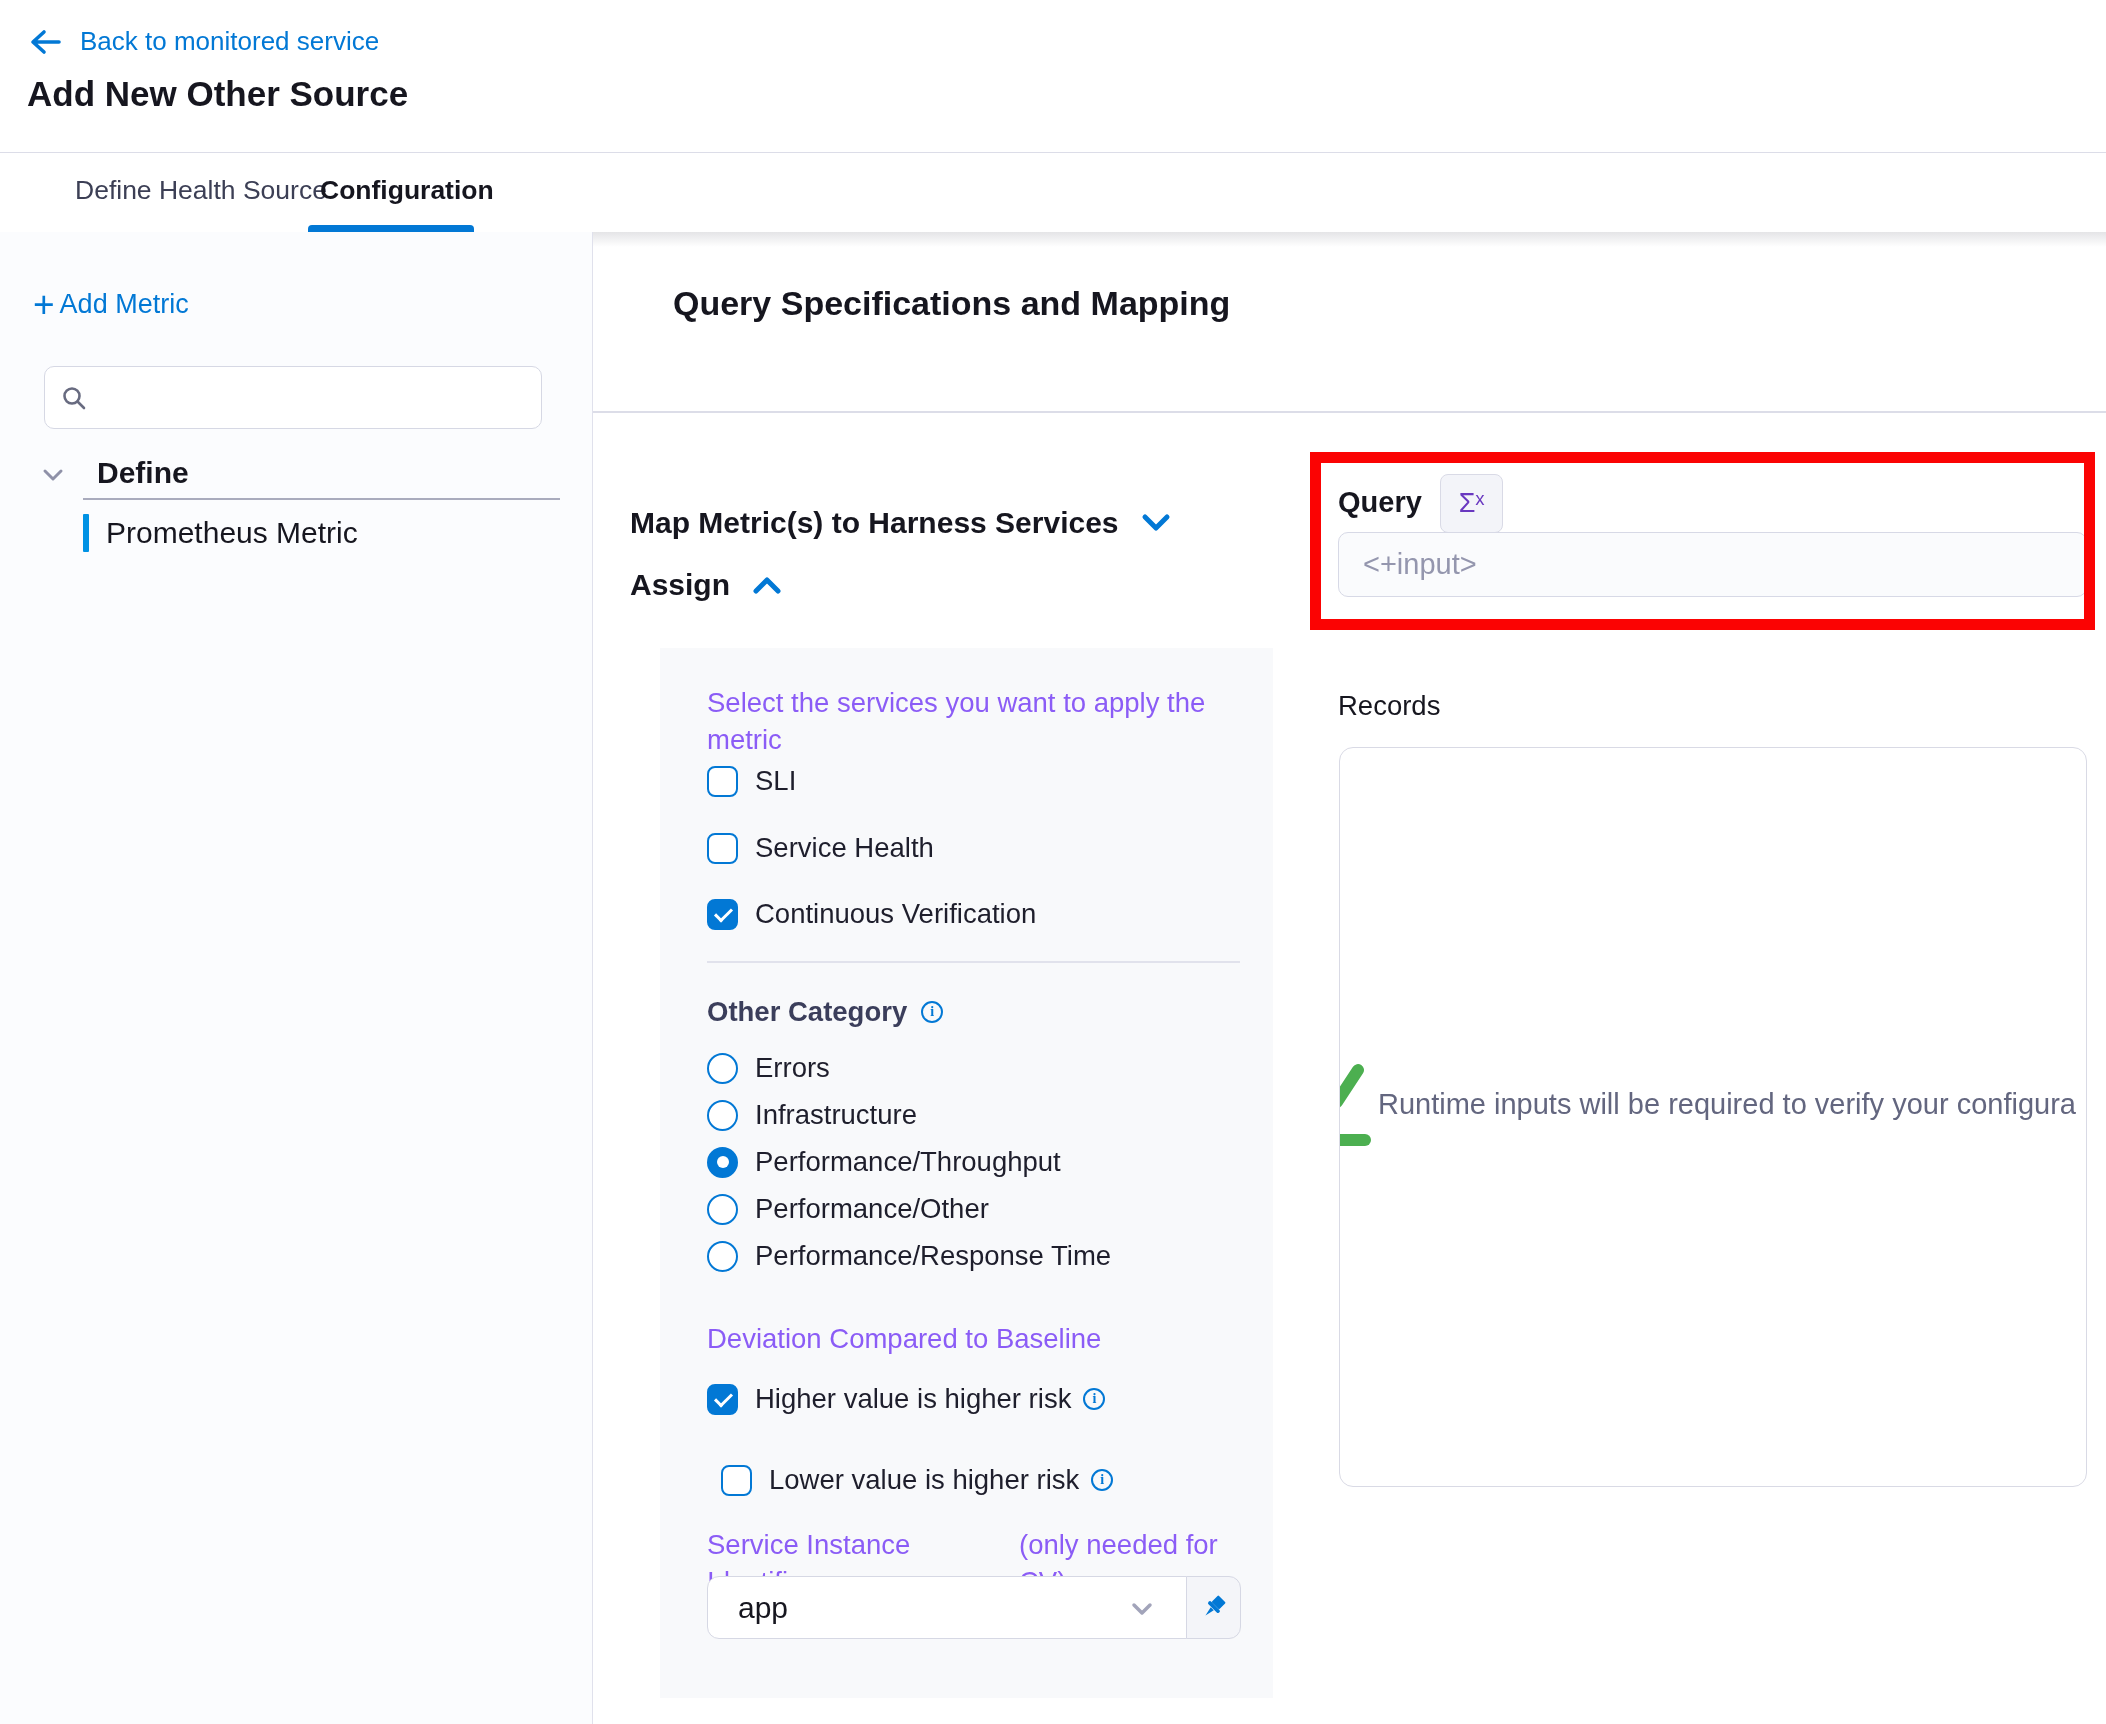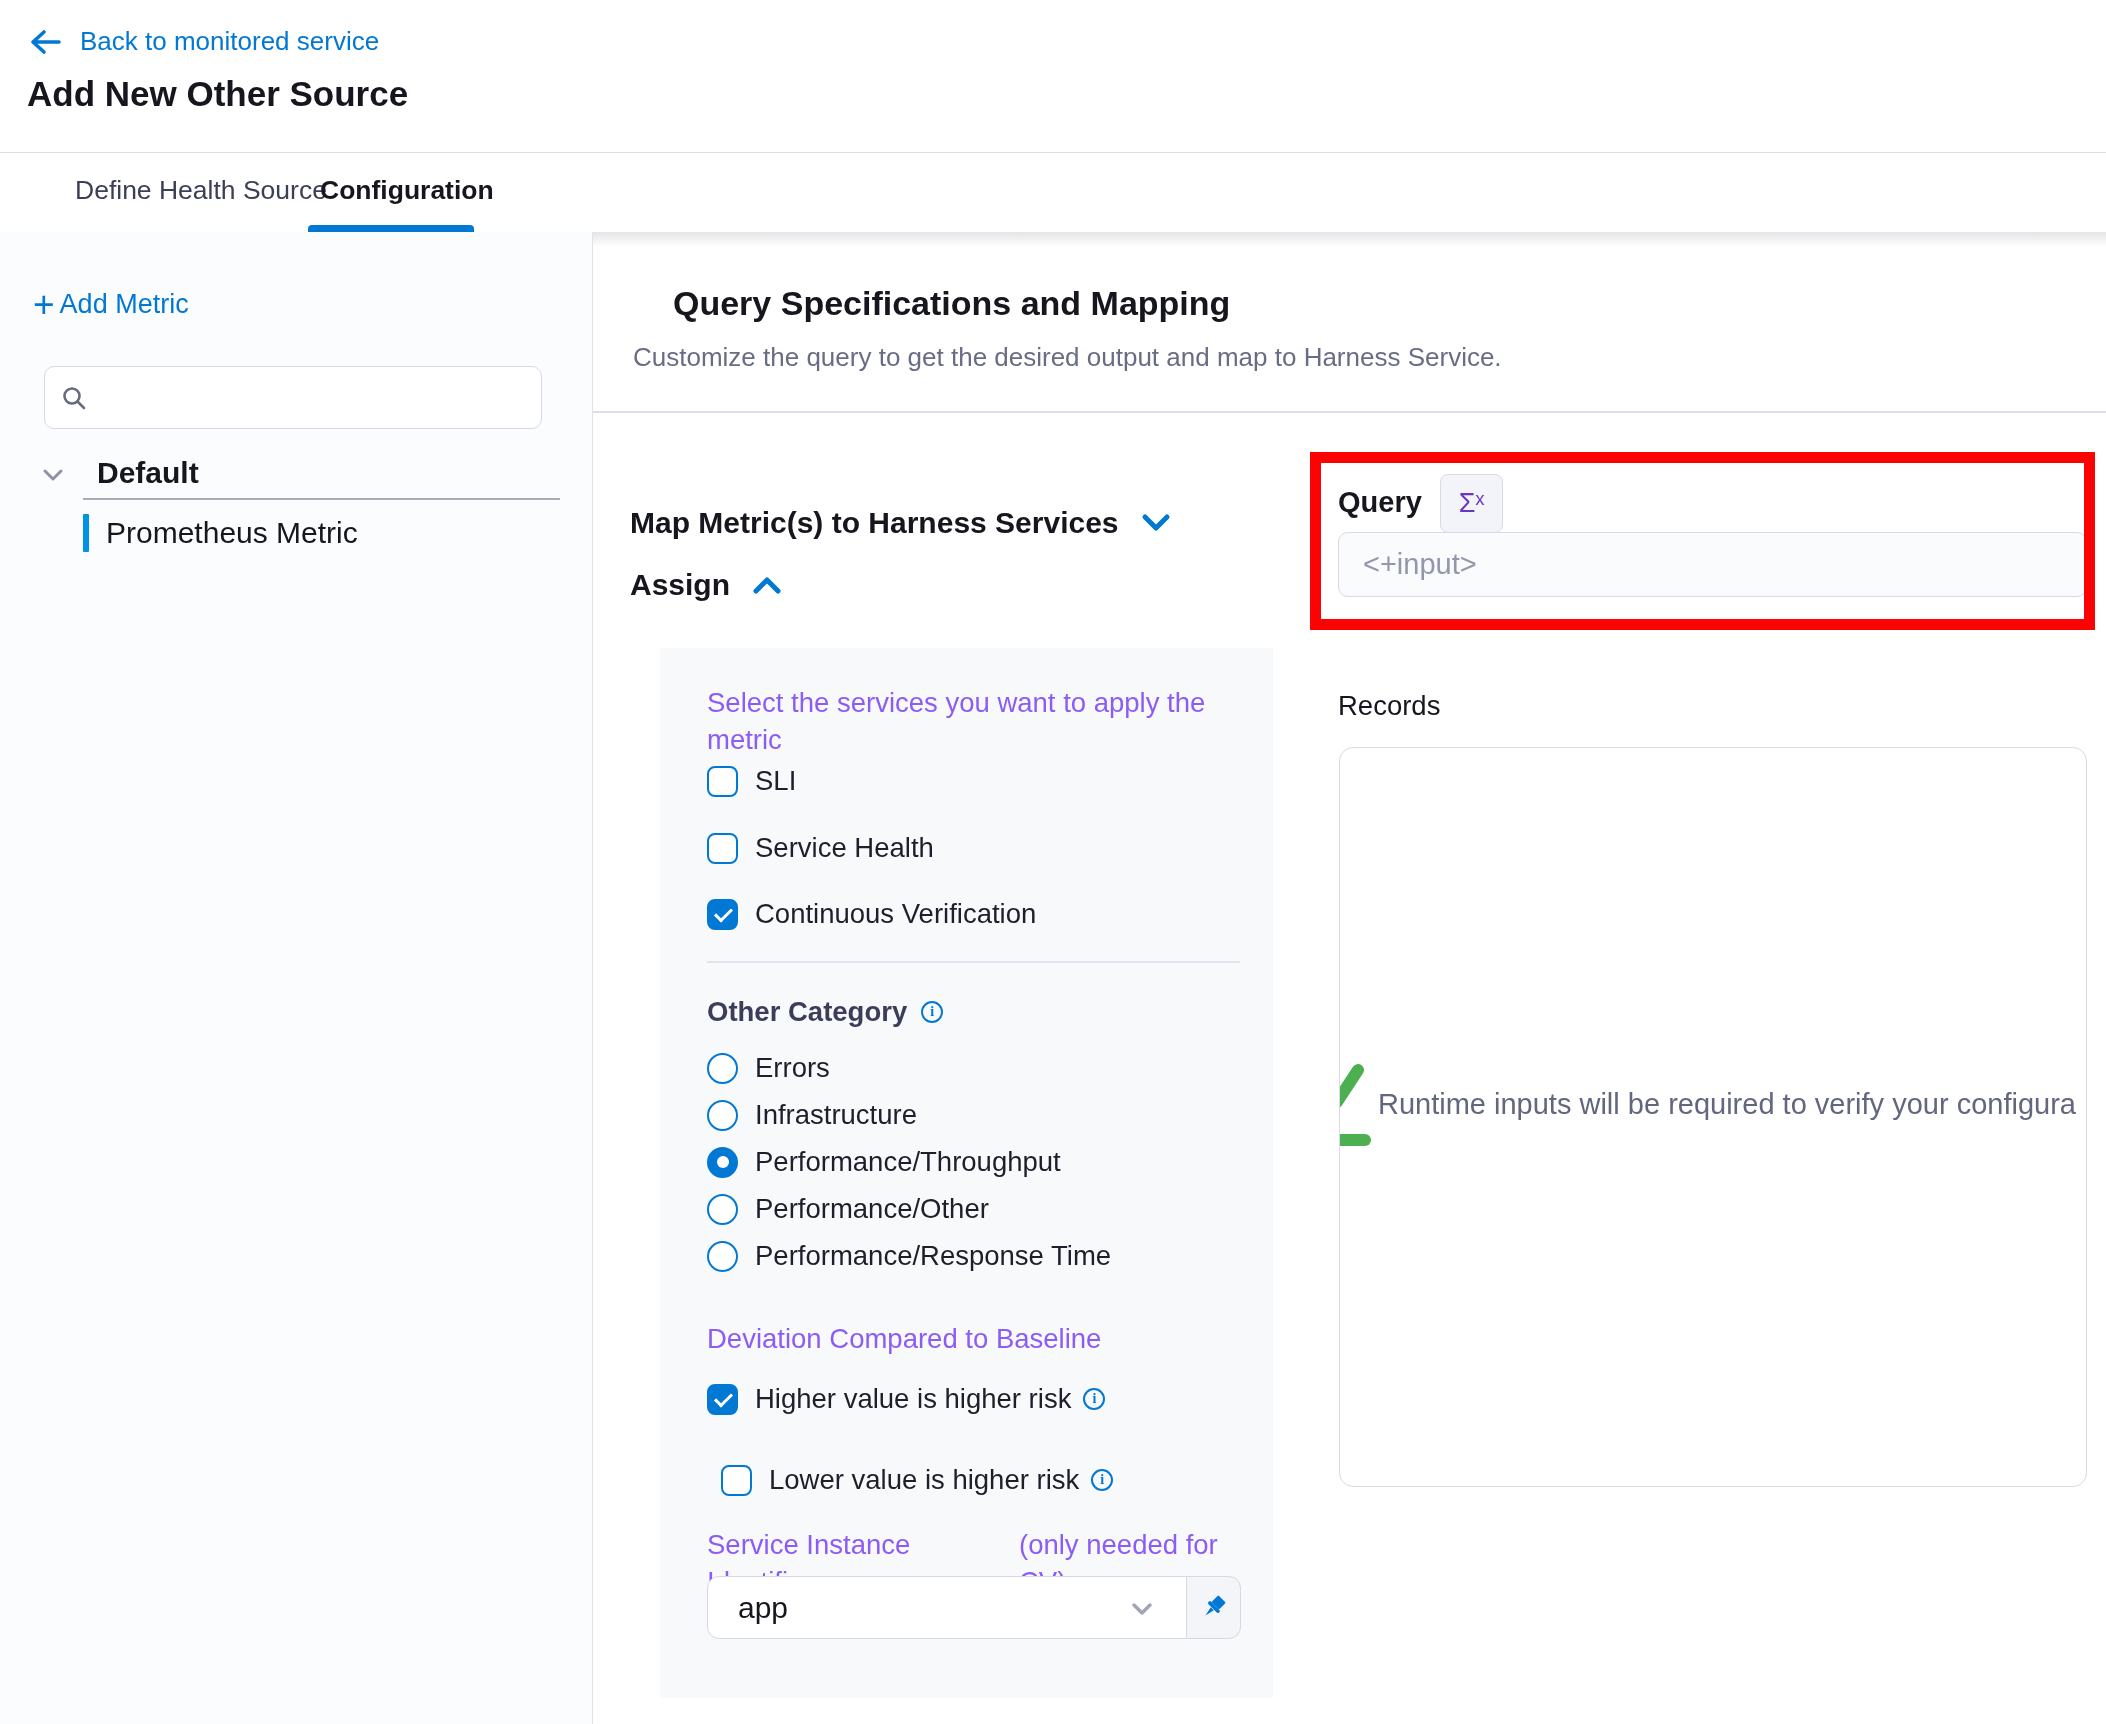--- a/index.html
+++ b/index.html
@@ -137,31 +137,30 @@
         <circle cx="11" cy="11" r="7.5" stroke="#686b80" stroke-width="2.6"></circle>
         <line x1="16.5" y1="16.5" x2="23" y2="23" stroke="#686b80" stroke-width="2.6" stroke-linecap="round"></line>
       </svg>
     </div>
     <div class="group-row">
       <span class="group-chevron">
         <svg width="22" height="14" viewBox="0 0 22 14" fill="none">
           <path d="M3 3 L11 11 L19 3" stroke="#8f91a8" stroke-width="3" stroke-linecap="round" stroke-linejoin="round"></path>
         </svg>
       </span>
-      <span class="group-label">Default</span>
+      <span class="group-label">Define</span>
     </div>
     <div class="group-divider"></div>
     <div class="metric-row">
       <span class="metric-bar"></span>
       <span class="metric-label">Prometheus Metric</span>
     </div>
   </div>
 
   <div class="abs main-heading">Query Specifications and Mapping</div>
-  <div class="abs main-subheading">Customize the query to get the desired output and map to Harness Service.</div>
   <div class="abs main-divider"></div>
 
   <div class="abs section-row map-row">
     <span class="section-label">Map Metric(s) to Harness Services</span>
     <span style="display:flex;">
       <svg width="30" height="20" viewBox="0 0 30 20" fill="none">
         <path d="M4 4 L15 15 L26 4" stroke="#0278d5" stroke-width="5" stroke-linecap="round" stroke-linejoin="round"></path>
       </svg>
     </span>
   </div>

